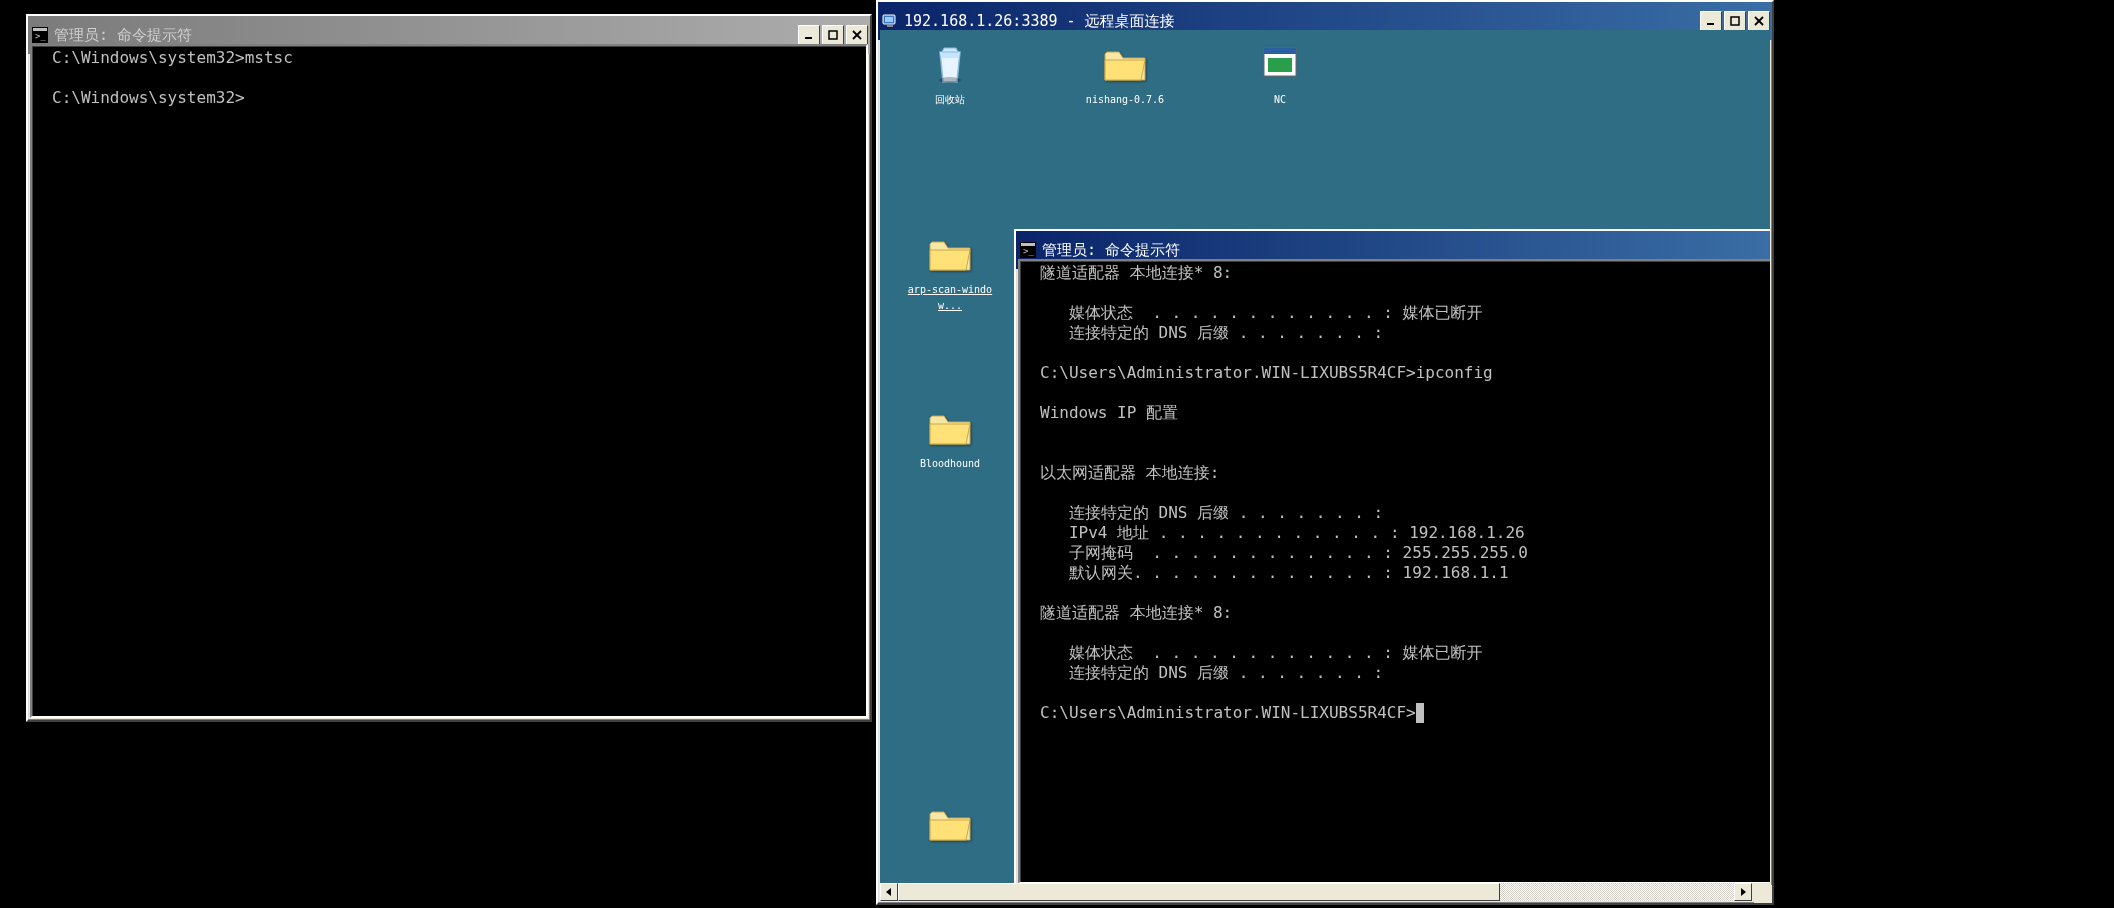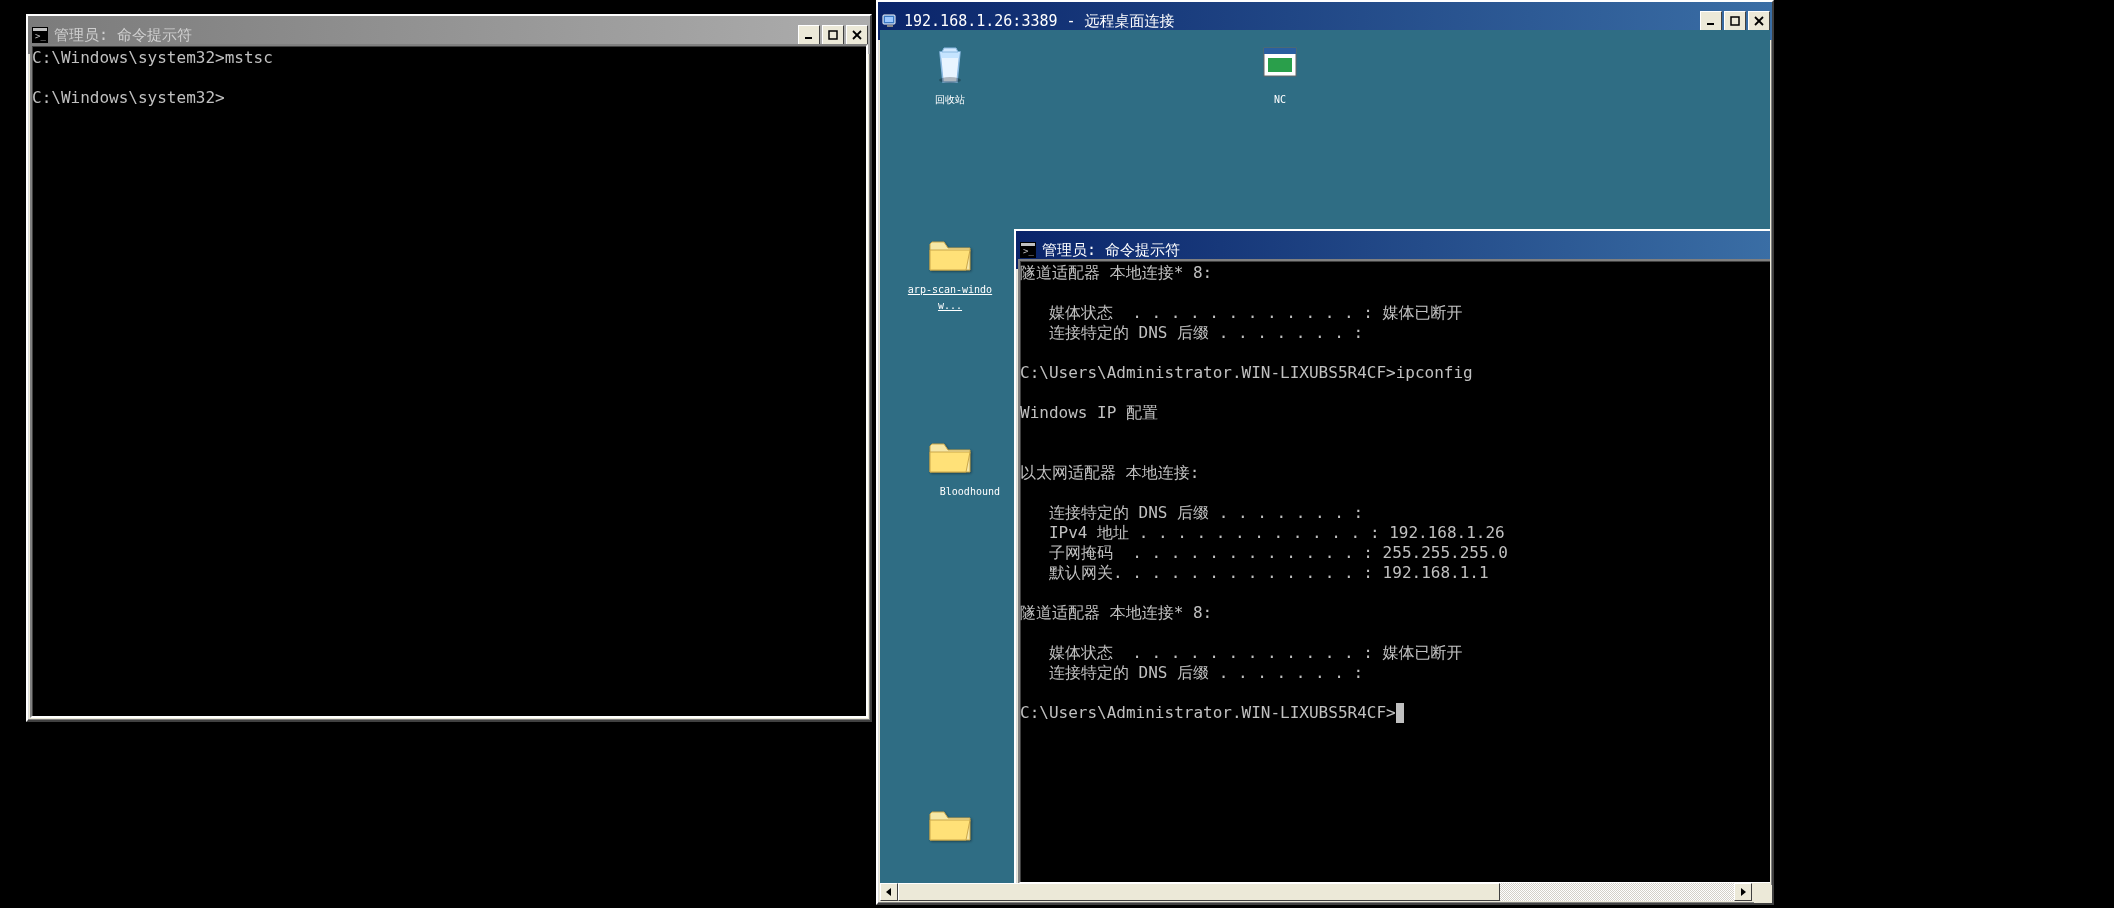--- a/index.html
+++ b/index.html
@@ -61,21 +61,21 @@
     overflow:hidden;
   }
 
   
   .console {
     color:#c0c0c0;
     font-family:"NSimSun","SimSun","Consolas",monospace;
     font-size:16px;
     line-height:20px;
     white-space:pre;
-    padding:2px 0;
+    padding:2px 20px;
   }
 
   
   .rdp-desktop {
     position:absolute;
     background:#2f6d84; 
     overflow:hidden;
   }
 
   
@@ -210,20 +210,29 @@
           <svg viewBox="0 0 48 48">
               <path d="M14 12 L34 12 L31 42 L17 42 Z" fill="#e8f4ff" stroke="#89b8e0" stroke-width="1.5"></path>
               <path d="M14 12 L34 12 L33 18 L15 18 Z" fill="#c5e4ff"></path>
               <path d="M18 8 L30 8 L32 12 L16 12 Z" fill="#d0e8ff" stroke="#89b8e0"></path>
               <ellipse cx="24" cy="40" rx="11" ry="3" fill="rgba(0,0,0,.25)"></ellipse>
             </svg>
         </span>
         <span class="label">回收站</span>
       </div>
 
+      <div class="dicon" style="left:195px; top:10px;">
+        <span class="glyph">
+          <svg class="folder-svg" viewBox="0 0 48 48">
+              <path d="M4 14 L4 40 L44 40 L44 18 L22 18 L18 12 L6 12 Z" fill="#f6e7a6" stroke="#caa74b"></path>
+              <path d="M4 20 L44 20 L40 40 L4 40 Z" fill="#ffe178" stroke="#caa74b"></path>
+            </svg>
+        </span>
+        <span class="label">nishang-0.7.6</span>
+      </div>
 
       <div class="dicon" style="left:350px; top:10px;">
         <span class="glyph">
           <svg viewBox="0 0 48 48">
               <rect x="8" y="8" width="32" height="28" fill="#fff" stroke="#666"></rect>
               <rect x="8" y="8" width="32" height="6" fill="#2a5fa0"></rect>
               <rect x="12" y="18" width="24" height="14" fill="#2a9f4b"></rect>
             </svg>
         </span>
         <span class="label">NC</span>
@@ -232,21 +241,21 @@
       <div class="dicon" style="left:20px; top:200px;text-decoration:underline;">
         <span class="glyph">
           <svg class="folder-svg" viewBox="0 0 48 48">
               <path d="M4 14 L4 40 L44 40 L44 18 L22 18 L18 12 L6 12 Z" fill="#f6e7a6" stroke="#caa74b"></path>
               <path d="M4 20 L44 20 L40 40 L4 40 Z" fill="#ffe178" stroke="#caa74b"></path>
             </svg>
         </span>
         <span class="label">arp-scan-window...</span>
       </div>
 
-      <div class="dicon" style="left:20px; top:402px;text-align:right;">
+      <div class="dicon" style="left:20px; top:374px;">
         <span class="glyph">
           <svg class="folder-svg" viewBox="0 0 48 48">
               <path d="M4 14 L4 40 L44 40 L44 18 L22 18 L18 12 L6 12 Z" fill="#f6e7a6" stroke="#caa74b"></path>
               <path d="M4 20 L44 20 L40 40 L4 40 Z" fill="#ffe178" stroke="#caa74b"></path>
             </svg>
         </span>
         <span class="label">Bloodhound</span>
       </div>
 
 

